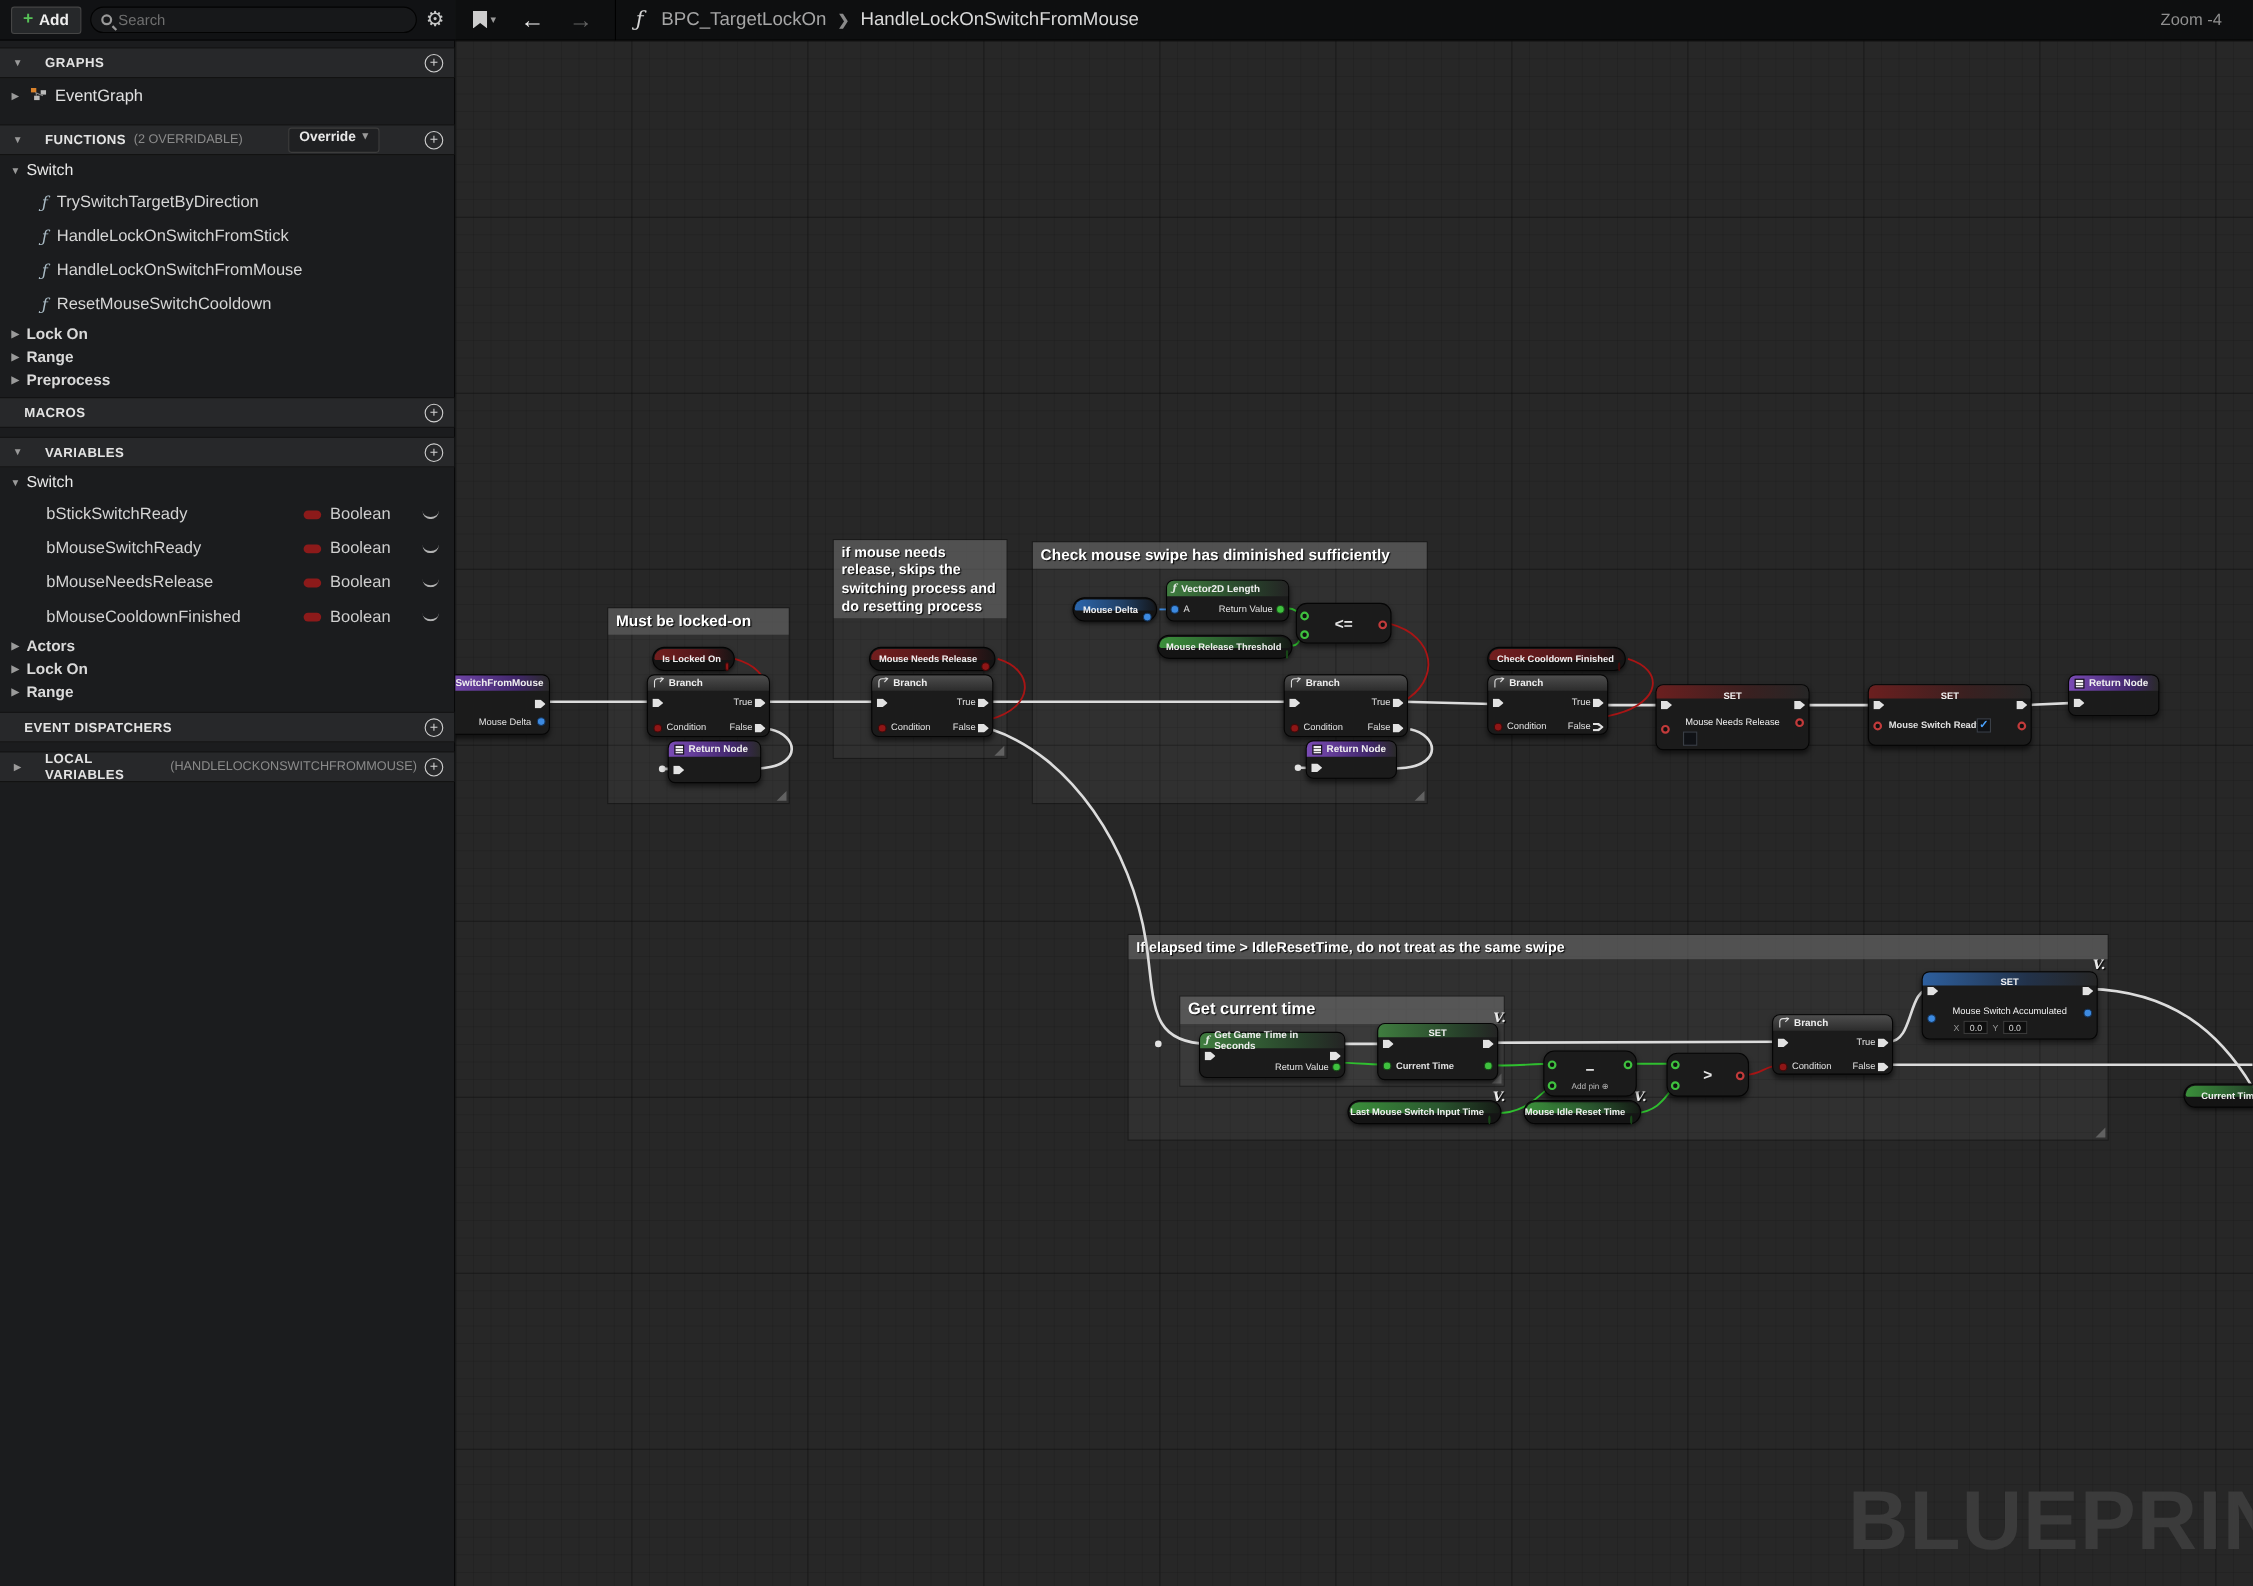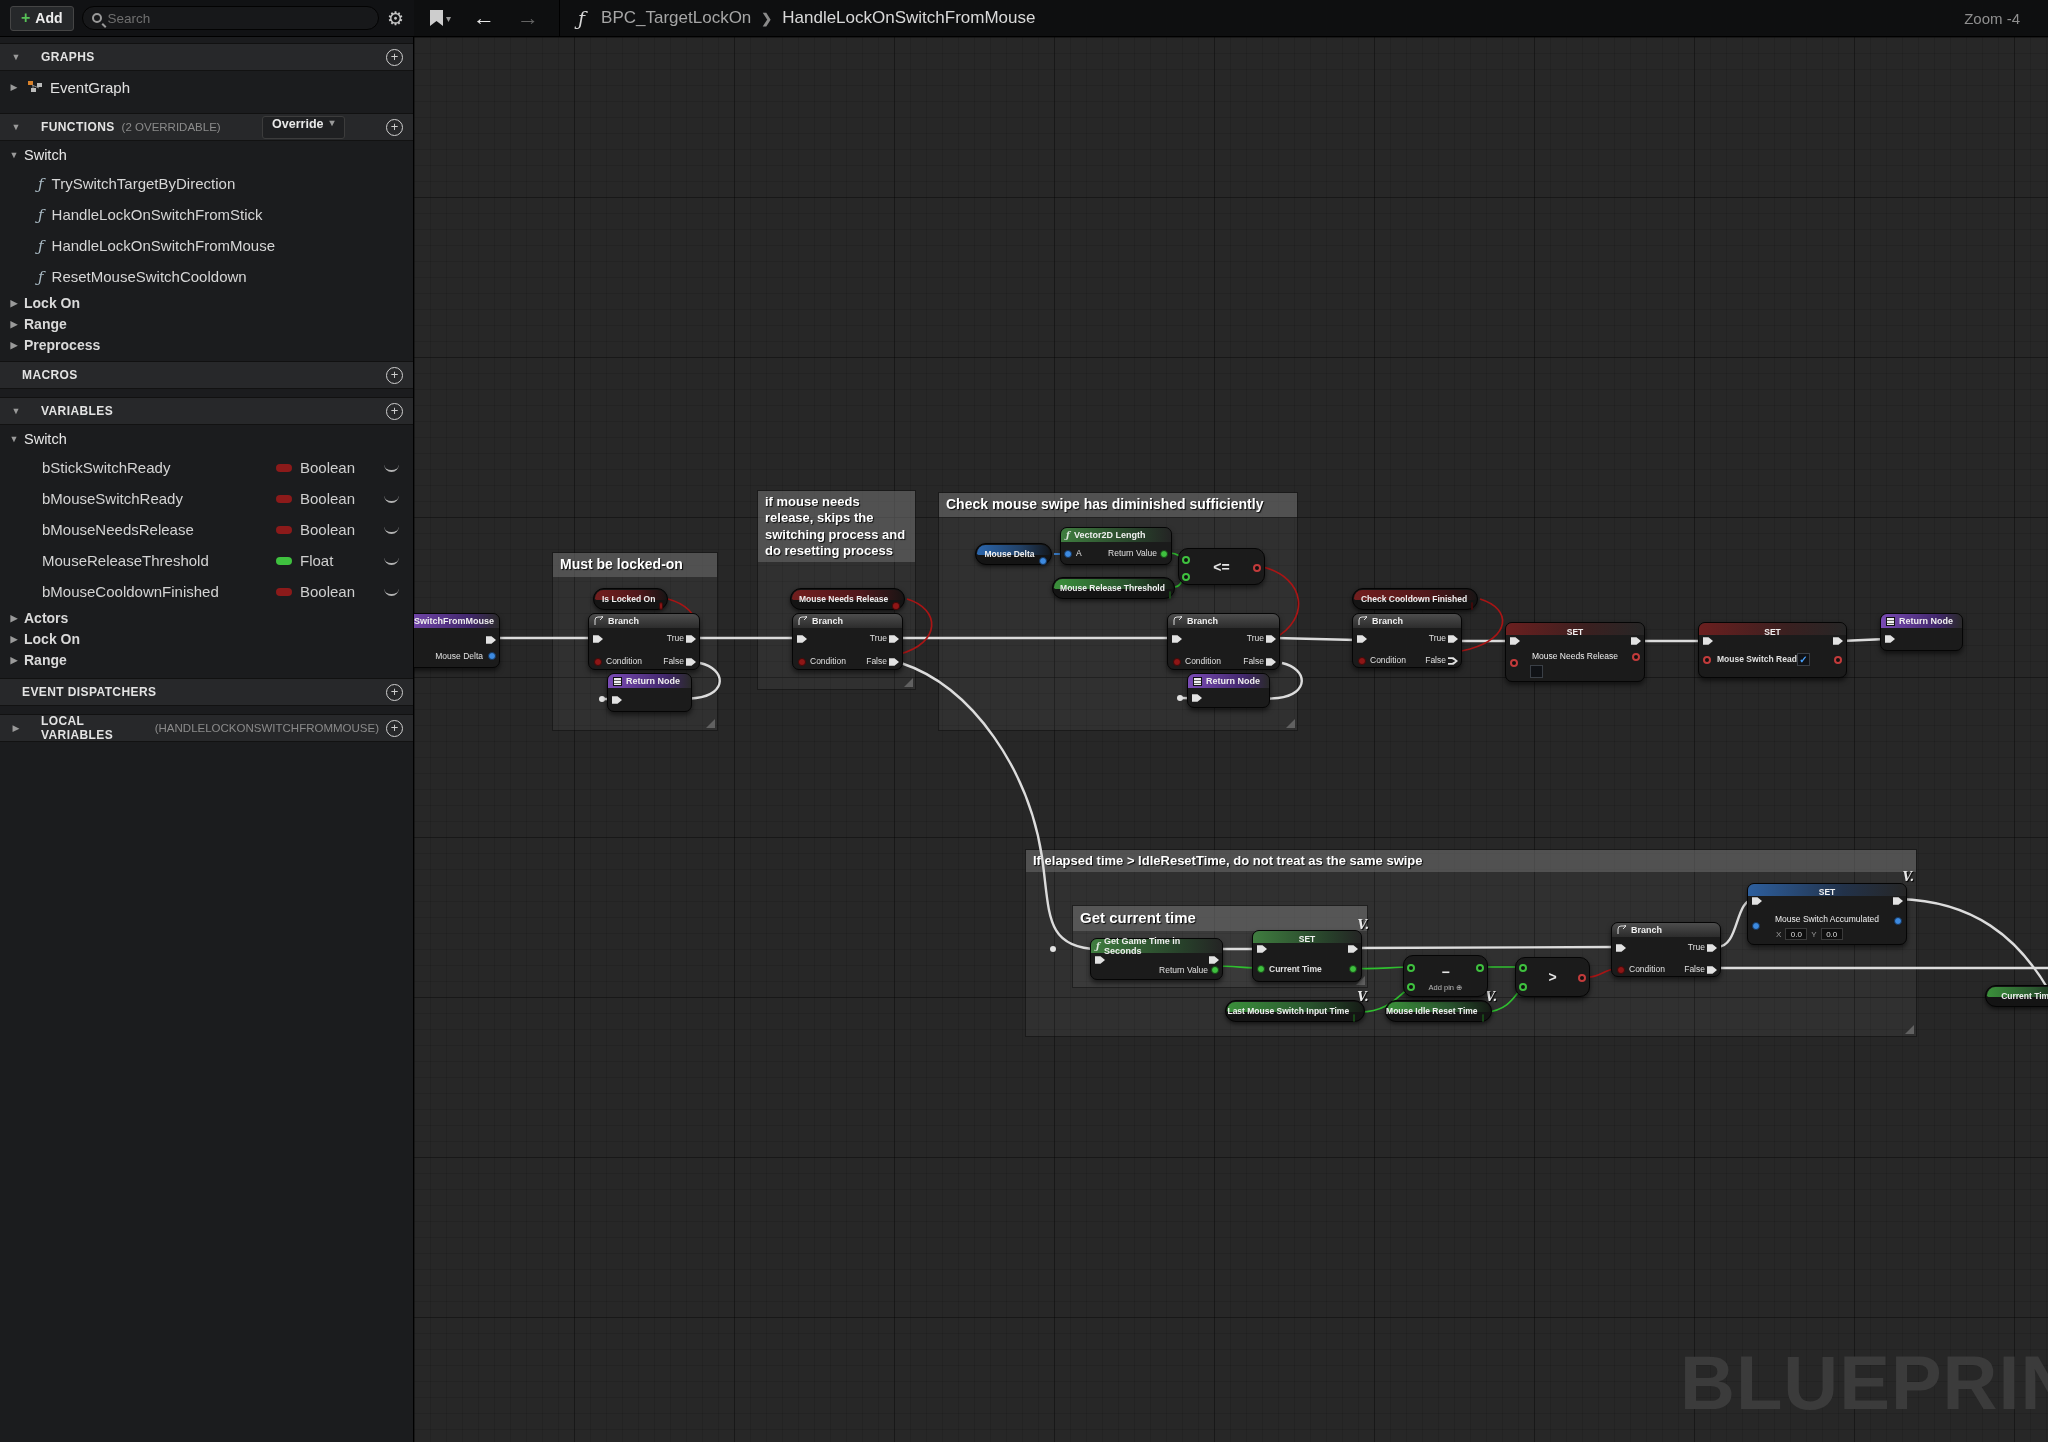--- a/index.html
+++ b/index.html
@@ -247,26 +247,20 @@
     <span class="var-type">Boolean</span>
     <span class="eye"></span>
   </div>
   <div class="row var-row">
     <span class="var-name">bMouseNeedsRelease</span>
     <span class="pill bool"></span>
     <span class="var-type">Boolean</span>
     <span class="eye"></span>
   </div>
   <div class="row var-row">
-    <span class="var-name">MouseReleaseThreshold</span>
-    <span class="pill float"></span>
-    <span class="var-type">Float</span>
-    <span class="eye"></span>
-  </div>
-  <div class="row var-row">
     <span class="var-name">bMouseCooldownFinished</span>
     <span class="pill bool"></span>
     <span class="var-type">Boolean</span>
     <span class="eye"></span>
   </div>
   <div class="row grp-row">
     <span class="tri">▶</span>
     <span>Actors</span>
   </div>
   <div class="row grp-row">

